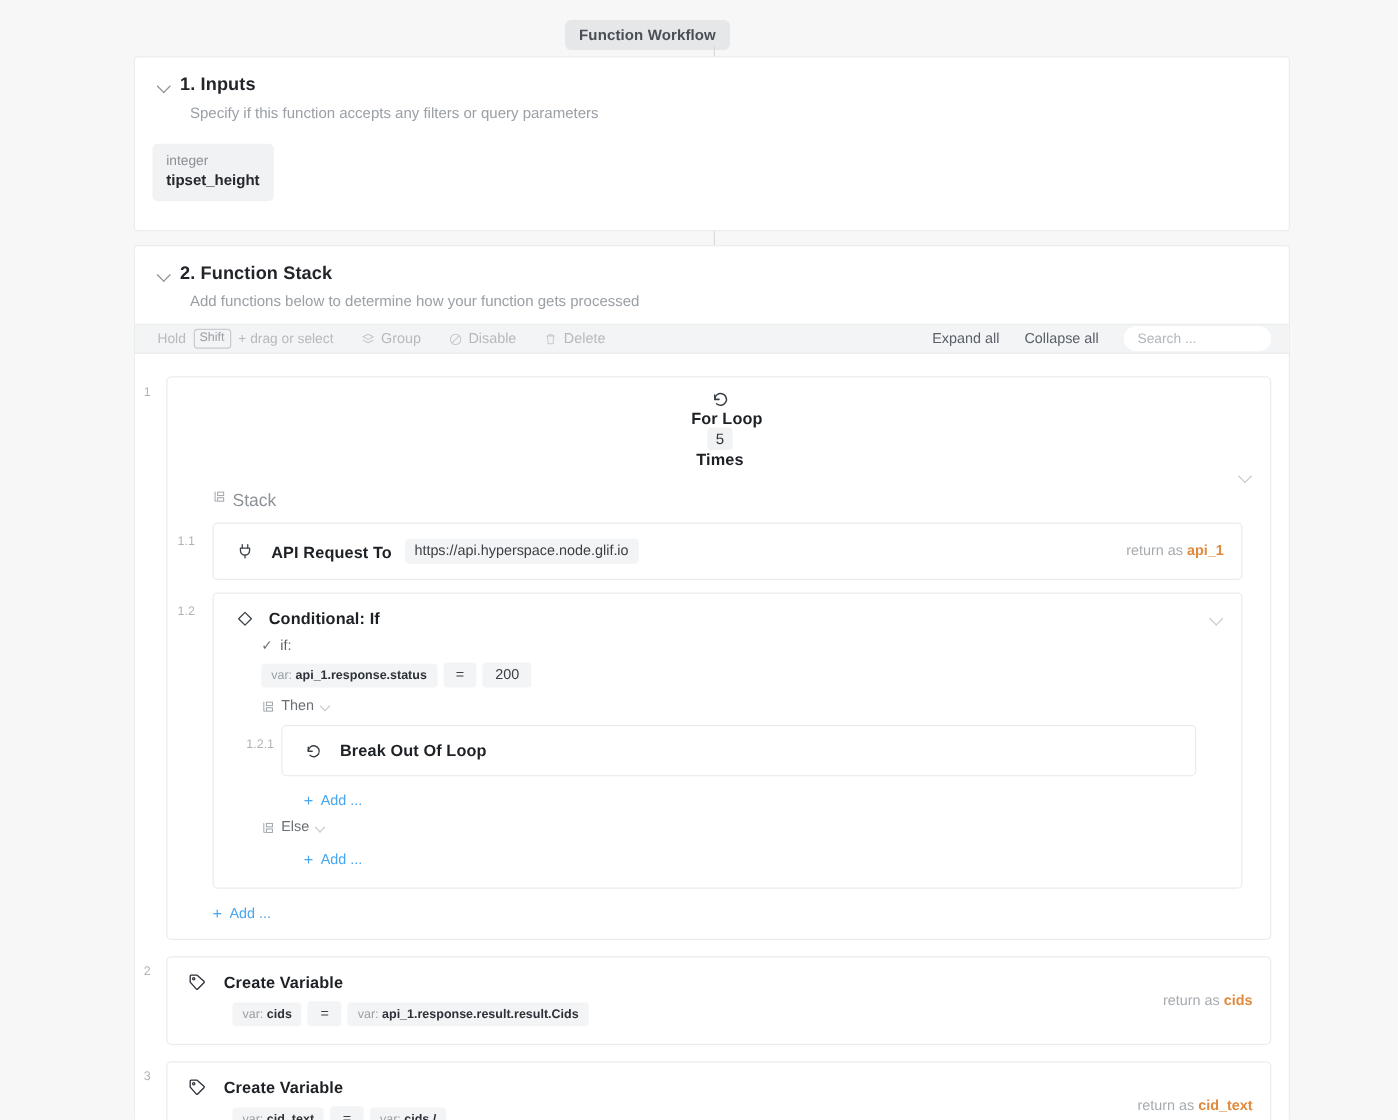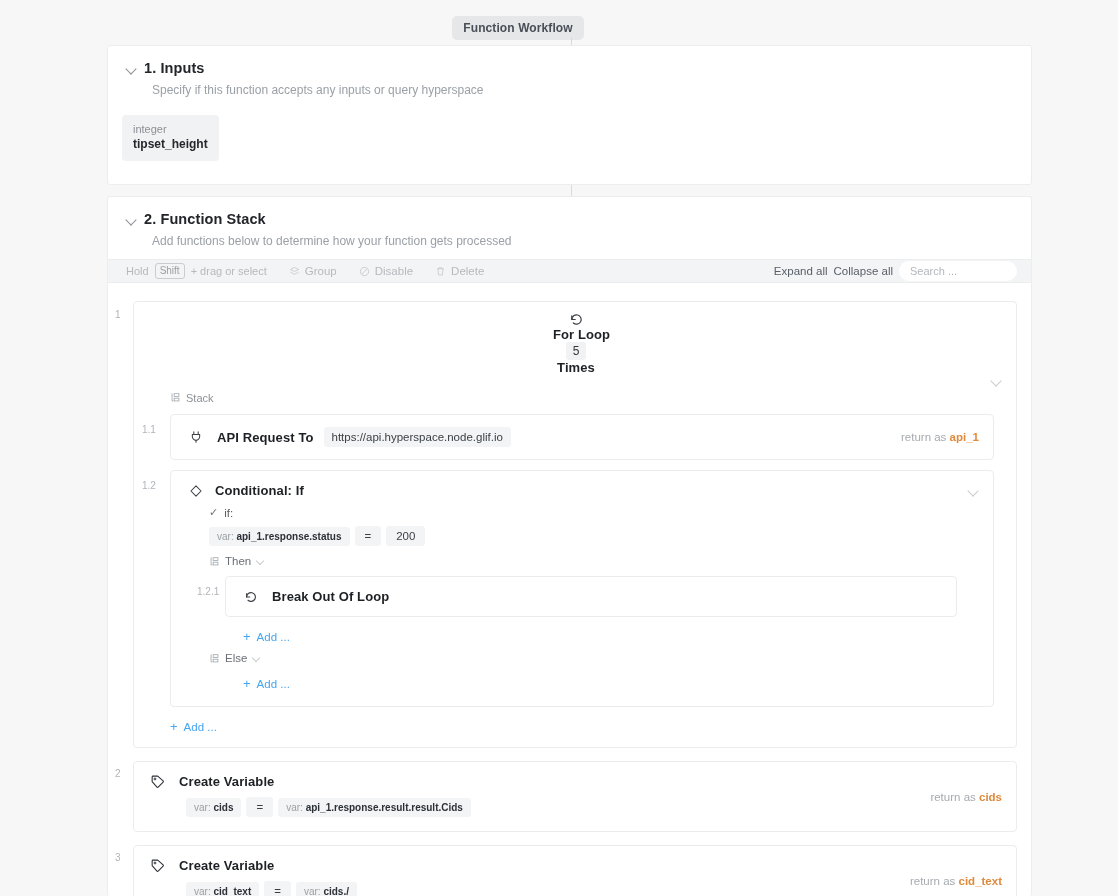--- a/index.html
+++ b/index.html
@@ -83,21 +83,21 @@
   }
   .tb-left { display: flex; align-items: center; gap: 6px; font-size: 11px; color: #b6babe; }
   .kbd {
     border: 1px solid #c9ccd0; border-radius: 3px; color: #9aa0a6;
     font-size: 10px; padding: 1px 4px; line-height: 1.2; background: #f3f4f5;
   }
   .tb-btn {
     display: flex; align-items: center; gap: 5px;
     font-size: 11.5px; color: #b6babe; margin-left: 22px;
   }
-  .tb-right { margin-left: auto; display: flex; align-items: center; gap: 6px; }
+  .tb-right { margin-left: auto; display: flex; align-items: center; gap: 20px; }
   .tb-link { font-size: 11.5px; color: #5a6069; }
   .search-box {
     width: 118px; height: 20px; background: #ffffff; border-radius: 11px;
     display: flex; align-items: center; padding: 0 11px;
     font-size: 11px; color: #b3b7bc;
   }
 
   
   .stack-body { position: absolute; left: 0; top: 92px; width: 923px; }
 
@@ -115,21 +115,21 @@
   .node-head { display: flex; align-items: center; padding: 0 14px 0 16px; flex-direction: column; }
   .ic { flex: none; display: inline-flex; align-items: center; justify-content: center; }
   .node-title { font-size: 13px; font-weight: bold; color: #1d2024; letter-spacing: .1px; }
   .count-chip {
     background: #f1f2f3; border-radius: 3px; font-size: 12px; color: #33373d;
     padding: 2px 7px; margin: 0 7px;
   }
   .row-chevron { margin-left: auto; }
   .sub-label {
     display: flex; align-items: flex-start; gap: 5px;
-    font-size: 11px; color: #8d9298; margin: 6px 0 0 36px;
+    font-size: 14px; color: #8d9298; margin: 6px 0 0 36px;
   }
 
   .child-wrap { position: relative; margin: 10px 22px 0 36px; }
   .child-num { position: absolute; left: -28px; top: 10px; font-size: 10px; color: #b0b4b9; }
   .child-card {
     background: #fff; border: 1px solid #ececee; border-radius: 4px;
     display: flex; align-items: center;
     padding: 12px 14px 12px 18px;
     min-height: 34px;
   }
@@ -191,21 +191,21 @@
   </div>
   <div class="connector-top"></div>
   <div class="connector-mid"></div>
 
   <div class="panel" id="panel-inputs">
     <div class="sec-head">
       <div class="sec-title-row">
         <span class="chev"></span>
         <span class="sec-title">1. Inputs</span>
       </div>
-      <div class="sec-sub">Specify if this function accepts any inputs or query hyperspace</div>
+      <div class="sec-sub">Specify if this function accepts any filters or query parameters</div>
     </div>
     <div class="inputs-body">
       <div class="input-chip">
         <div class="type">integer</div>
         <div class="nm">tipset_height</div>
       </div>
     </div>
   </div>
 
   <div class="panel" id="panel-stack">

